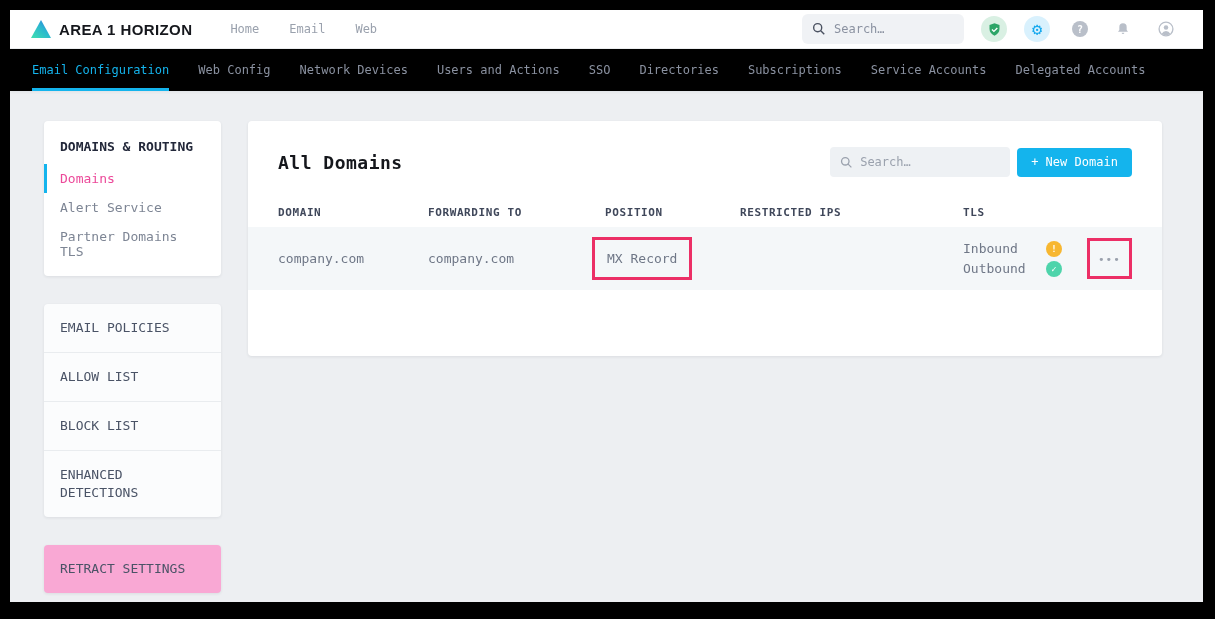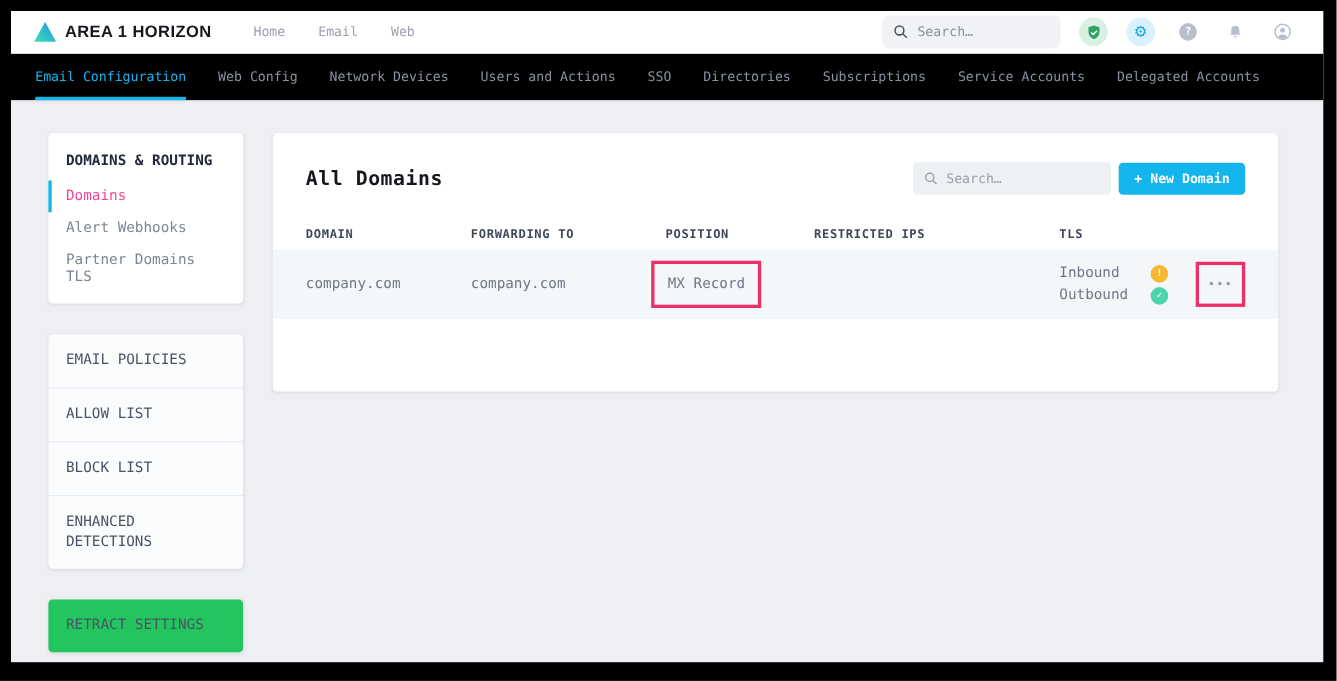--- a/index.html
+++ b/index.html
@@ -34,30 +34,30 @@
 
   .sidebar { width:177px; flex:none; }
   .routing-card { padding:14px 0 10px; }
   .side-header { font-size:13px; font-weight:bold; color:#23283a; padding:4px 16px 10px; }
   .side-item { font-size:13px; color:#7d8594; padding:7px 16px 7px 13px; border-left:3px solid transparent; cursor:pointer; }
   .side-item.active { color:#ec4899; border-left-color:#14b4ed; }
 
   .policies-card { margin-top:28px; background:#fbfcfd; }
   .policy-row { font-size:13px; color:#4a5366; padding:15px 16px; border-bottom:1px solid #e9ecef; cursor:pointer; line-height:18px; }
   .policy-row:last-child { border-bottom:0; }
-  .retract-card { margin-top:28px; background:#22c55e; }
+  .retract-card { margin-top:28px; background:#f9a8d4; }
 
   .main-card { flex:1; margin-left:27px; height:235px; }
   .card-head { display:flex; align-items:center; padding:26px 30px 20px; }
   .page-title { font-size:18px; font-weight:bold; color:#15171c; letter-spacing:.5px; }
   .head-right { margin-left:auto; display:flex; align-items:center; gap:7px; }
   .card-search { width:180px; height:30px; background:#eef1f4; border-radius:4px; display:flex; align-items:center; padding:0 10px; gap:7px; }
   .card-search input { border:0; outline:0; background:transparent; width:100%; font-family:inherit; font-size:12px; color:#4a5160; }
   .card-search input::placeholder { color:#9aa1ad; }
-  .new-domain-btn { height:29px; background:#14b4ed; color:#fff; border:0; border-radius:4px; font-family:inherit; font-size:12px; font-weight:bold; padding:0 14px; cursor:pointer; white-space:nowrap; }
+  .new-domain-btn { height:29px; background:#14b4ed; color:#fff; border:0; border-radius:4px; font-family:inherit; font-size:12px; font-weight:normal; padding:0 14px; cursor:pointer; white-space:nowrap; }
 
   .tgrid { display:grid; grid-template-columns:150px 177px 135px 223px 1fr; padding:0 30px; align-items:center; }
   .thead { height:30px; }
   .th { font-size:11px; font-weight:bold; color:#3f475a; letter-spacing:.6px; }
   .trow { background:#f4f7f9; height:63px; }
   .td { font-size:13px; color:#6f7787; }
   .annot { border:3px solid #ec2f66; }
   .pos-annot { display:inline-block; margin-left:-13px; padding:11px 12px; }
   .tls-cell { display:flex; align-items:center; }
   .tls-list { display:flex; flex-direction:column; gap:4px; }
@@ -150,21 +150,21 @@
     <span class="tab">Service Accounts</span>
     <span class="tab">Delegated Accounts</span>
   </div>
 
   <div class="content">
 
     <div class="sidebar">
       <div class="card routing-card">
         <div class="side-header">DOMAINS &amp; ROUTING</div>
         <div class="side-item active">Domains</div>
-        <div class="side-item">Alert Webhooks</div>
+        <div class="side-item">Alert Service</div>
         <div class="side-item">Partner Domains TLS</div>
       </div>
 
       <div class="card policies-card">
         <div class="policy-row">EMAIL POLICIES</div>
         <div class="policy-row">ALLOW LIST</div>
         <div class="policy-row">BLOCK LIST</div>
         <div class="policy-row">ENHANCED DETECTIONS</div>
       </div>
 

